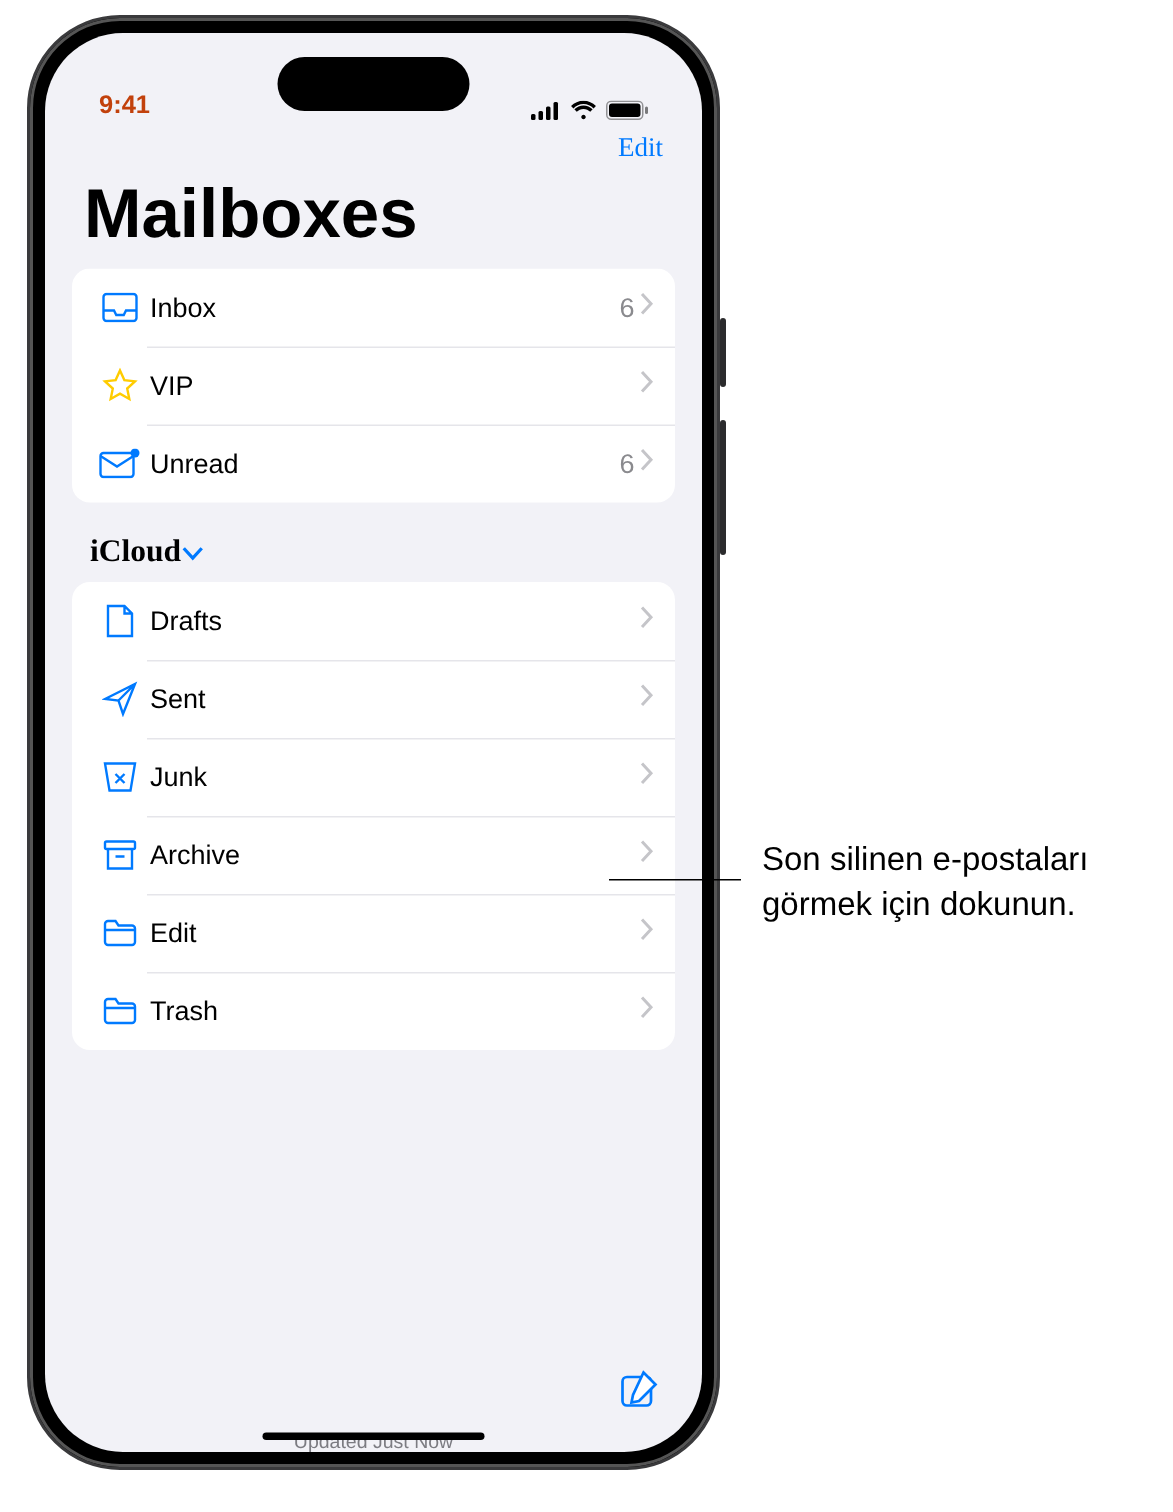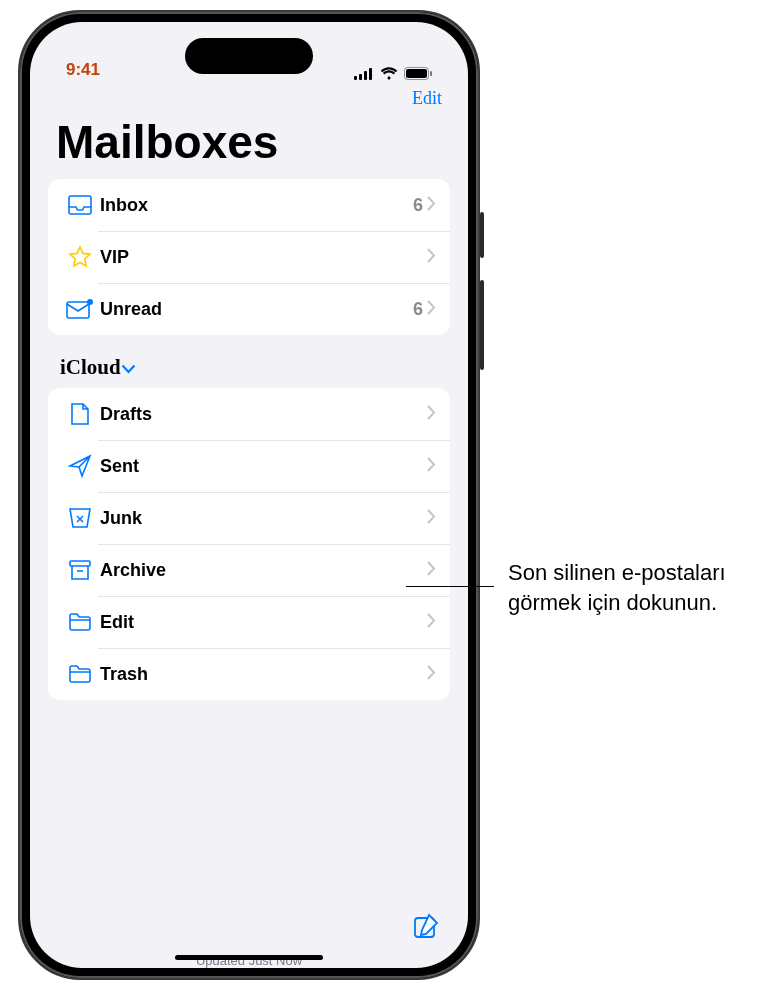--- a/index.html
+++ b/index.html
@@ -64,21 +64,20 @@
     .edit-btn { color: #007aff; font-size: 18px; cursor: pointer; font-family: Liberation Serif, serif; }
     .title {
       font-size: 46px; font-weight: 700;
       padding: 4px 26px 10px; color: #000;
     }
     .content { flex: 1; padding: 0 18px; overflow: hidden; }
     .list-group {
       background: #fff;
       border-radius: 12px;
       overflow: hidden;
-      font-weight: bold;
     }
     .list-row {
       display: flex; align-items: center;
       height: 52px; padding: 0 14px;
       cursor: pointer;
     }
     .list-row + .list-row { border-top: 1px solid #e5e5ea; margin-left: 50px; padding-left: 0; }
     .list-group .list-row:not(:first-child) {
       border-top: none;
       padding-left: 14px; margin-left: 0;

